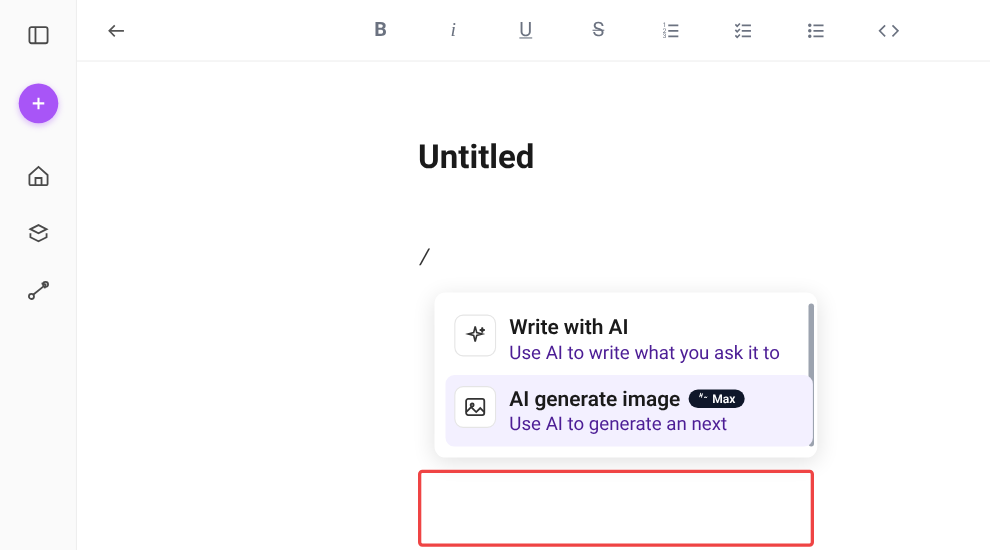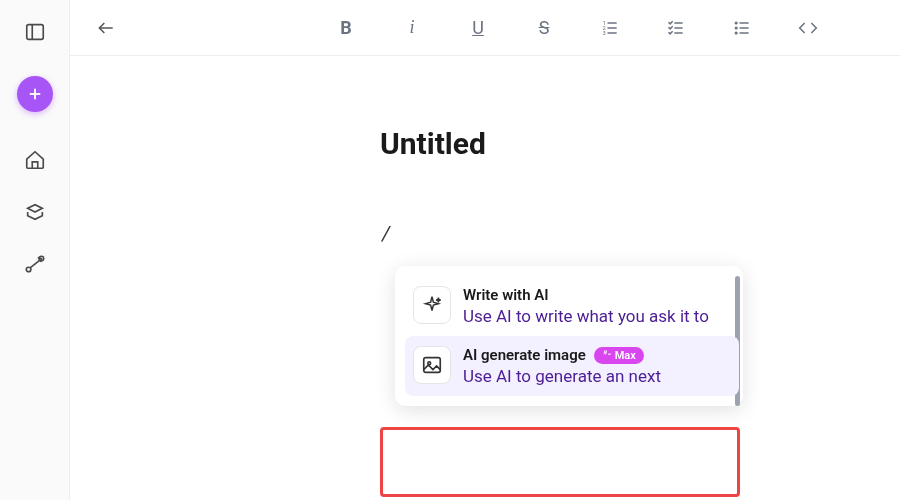--- a/index.html
+++ b/index.html
@@ -160,30 +160,30 @@
       flex-direction: column;
       gap: 2px;
       flex: 1;
     }
     .menu-title-row {
       display: flex;
       align-items: center;
       gap: 8px;
     }
     .menu-title {
-      font-size: 15px;
+      font-size: 19px;
       font-weight: 600;
       color: #1a1a1a;
     }
     .menu-desc {
       font-size: 17px;
       color: #4c1d95;
     }
     .max-badge {
-      background: #d946ef;
+      background: #0f172a;
       color: #fff;
       font-size: 11px;
       font-weight: 600;
       padding: 2px 8px;
       border-radius: 10px;
       display: inline-flex;
       align-items: flex-start;
       gap: 3px;
     }
   </style>

